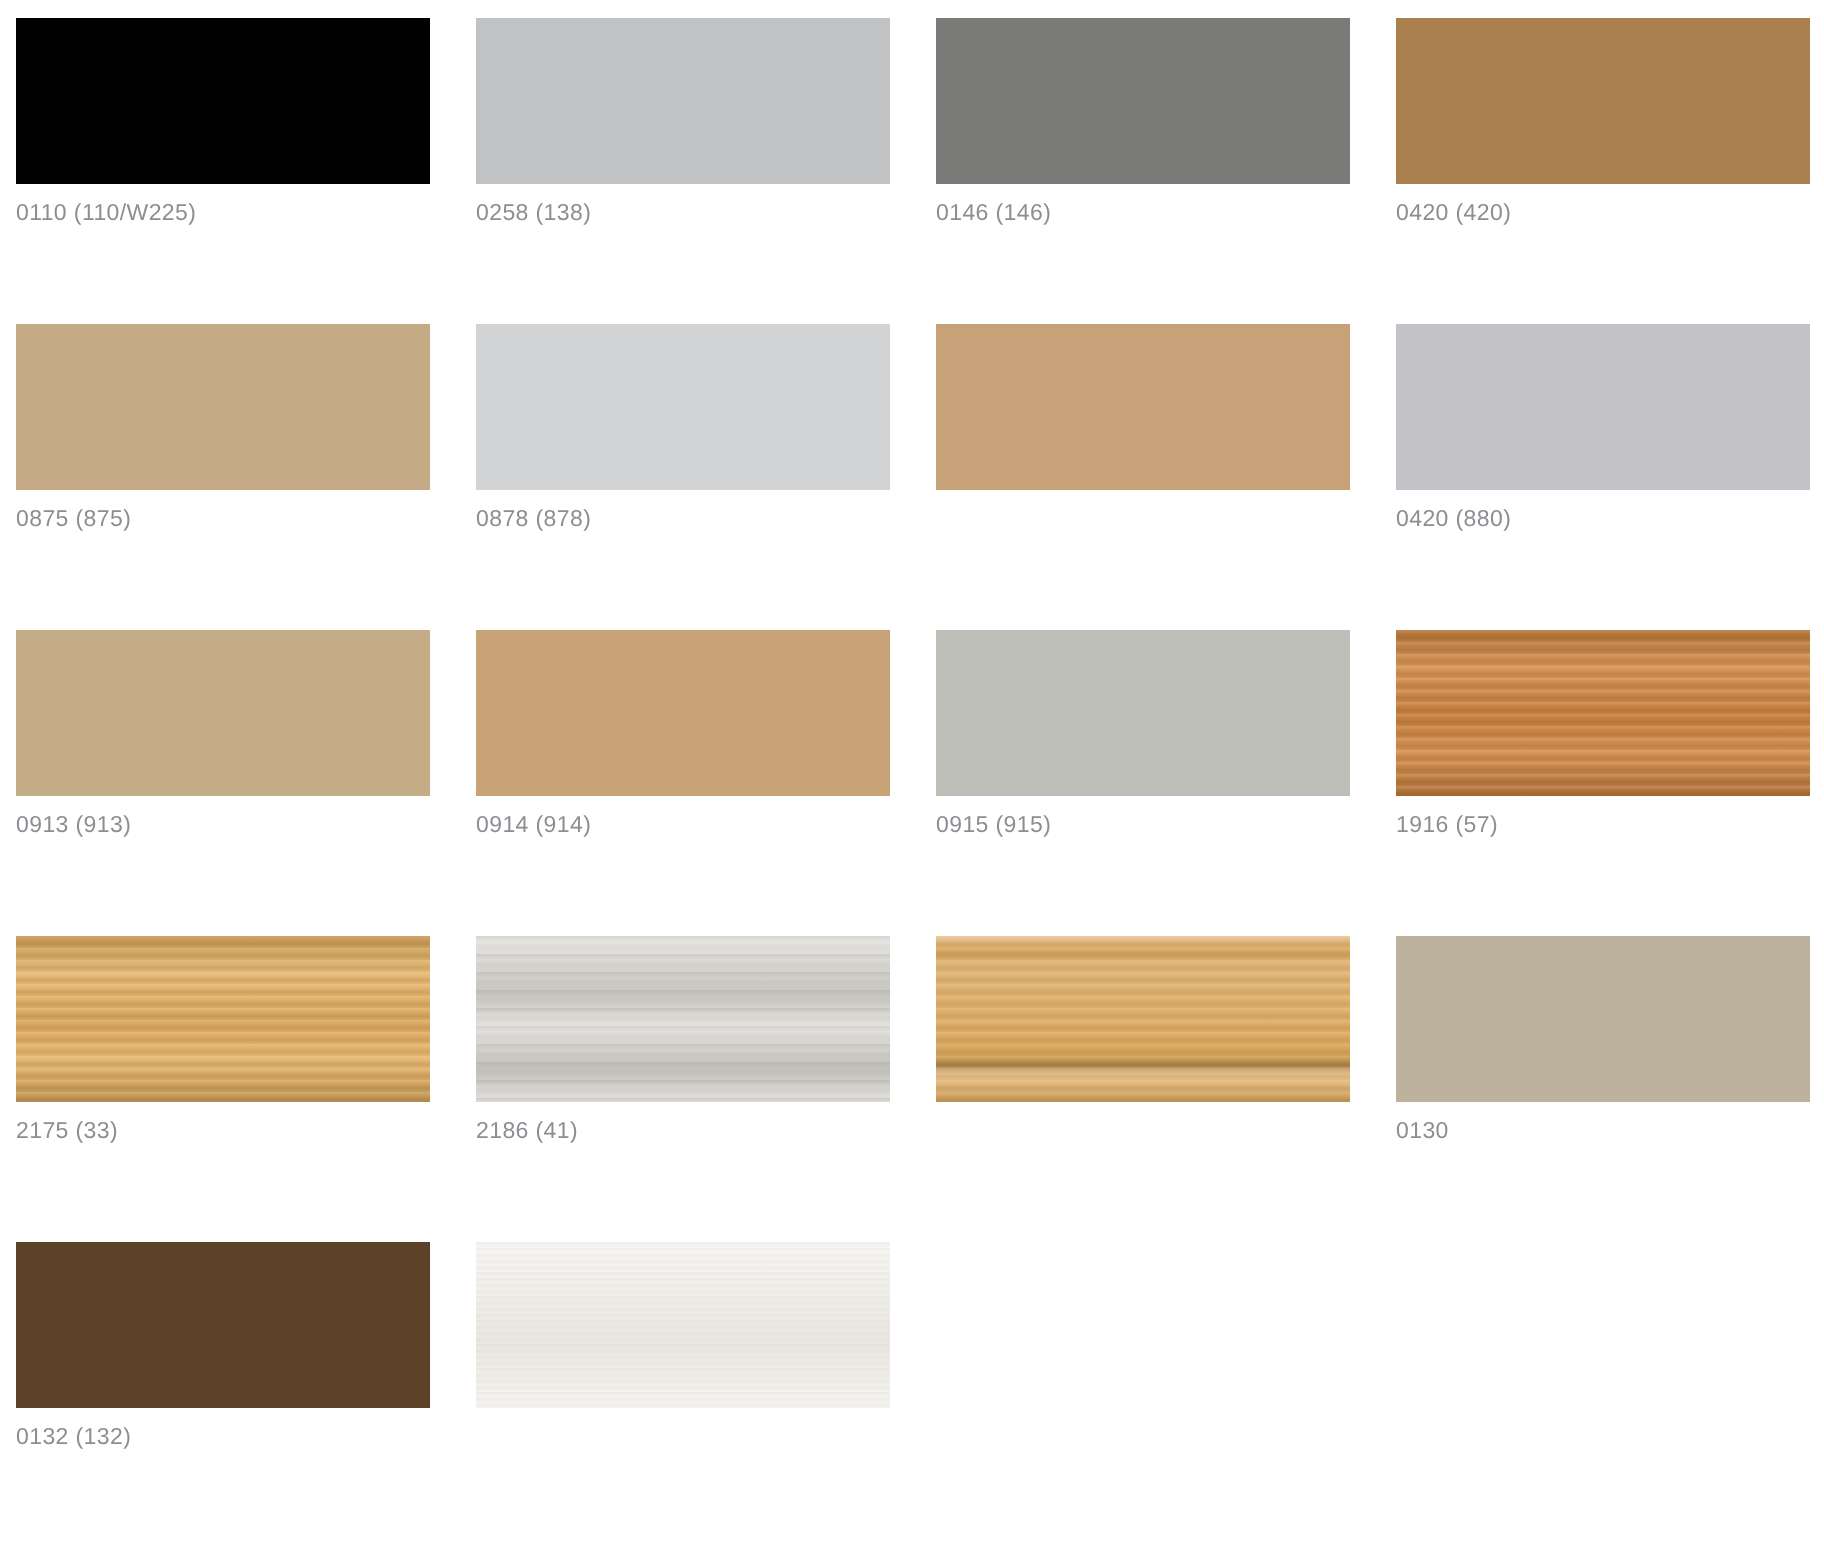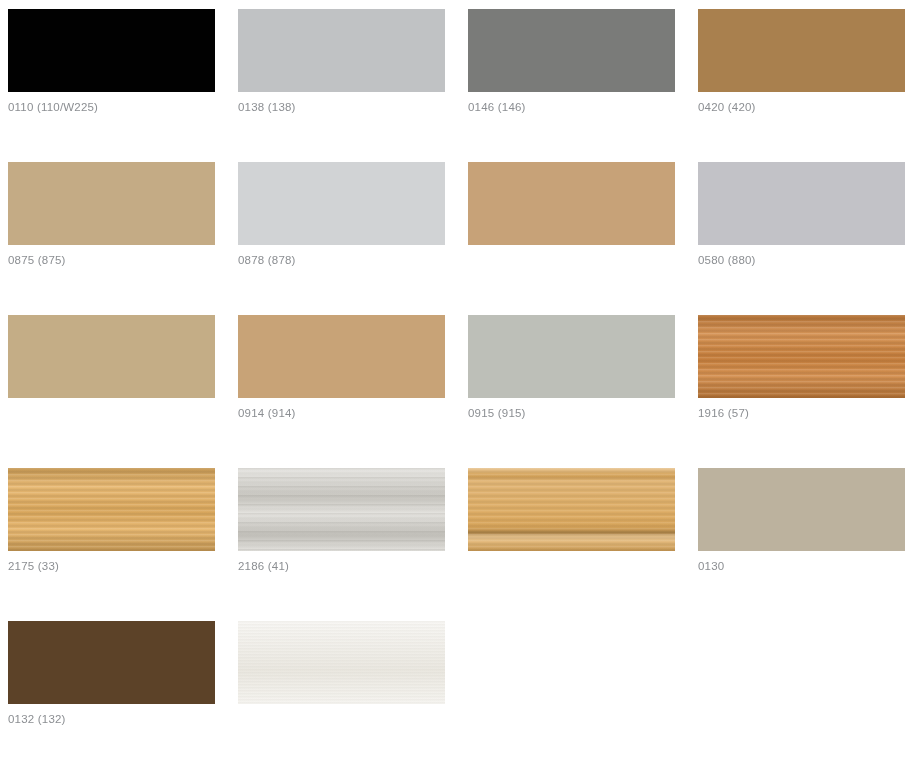--- a/index.html
+++ b/index.html
@@ -62,21 +62,21 @@
     <div class="swatch-cell">
       <div class="swatch-chip" style="background-color: rgb(1, 1, 1);">
         <div class="grain" style="background: none;"></div>
       </div>
       <span class="swatch-label">0110 (110/W225)</span>
     </div>
     <div class="swatch-cell">
       <div class="swatch-chip" style="background-color: rgb(192, 194, 196);">
         <div class="grain" style="background: none;"></div>
       </div>
-      <span class="swatch-label">0138 (138)</span>
+      <span class="swatch-label">0258 (138)</span>
     </div>
     <div class="swatch-cell">
       <div class="swatch-chip" style="background-color: rgb(122, 123, 121);">
         <div class="grain" style="background: none;"></div>
       </div>
       <span class="swatch-label">0146 (146)</span>
     </div>
     <div class="swatch-cell">
       <div class="swatch-chip" style="background-color: rgb(169, 128, 78);">
         <div class="grain" style="background: none;"></div>
@@ -97,26 +97,27 @@
     </div>
     <div class="swatch-cell">
       <div class="swatch-chip" style="background-color: rgb(199, 162, 120);">
         <div class="grain" style="background: none;"></div>
       </div>
     </div>
     <div class="swatch-cell">
       <div class="swatch-chip" style="background-color: rgb(194, 194, 199);">
         <div class="grain" style="background: none;"></div>
       </div>
-      <span class="swatch-label">0580 (880)</span>
+      <span class="swatch-label">0420 (880)</span>
     </div>
     <div class="swatch-cell">
       <div class="swatch-chip" style="background-color: rgb(196, 173, 134);">
         <div class="grain" style="background: none;"></div>
       </div>
+      <span class="swatch-label">0913 (913)</span>
     </div>
     <div class="swatch-cell">
       <div class="swatch-chip" style="background-color: rgb(200, 163, 119);">
         <div class="grain" style="background: none;"></div>
       </div>
       <span class="swatch-label">0914 (914)</span>
     </div>
     <div class="swatch-cell">
       <div class="swatch-chip" style="background-color: rgb(189, 191, 184);">
         <div class="grain" style="background: none;"></div>

